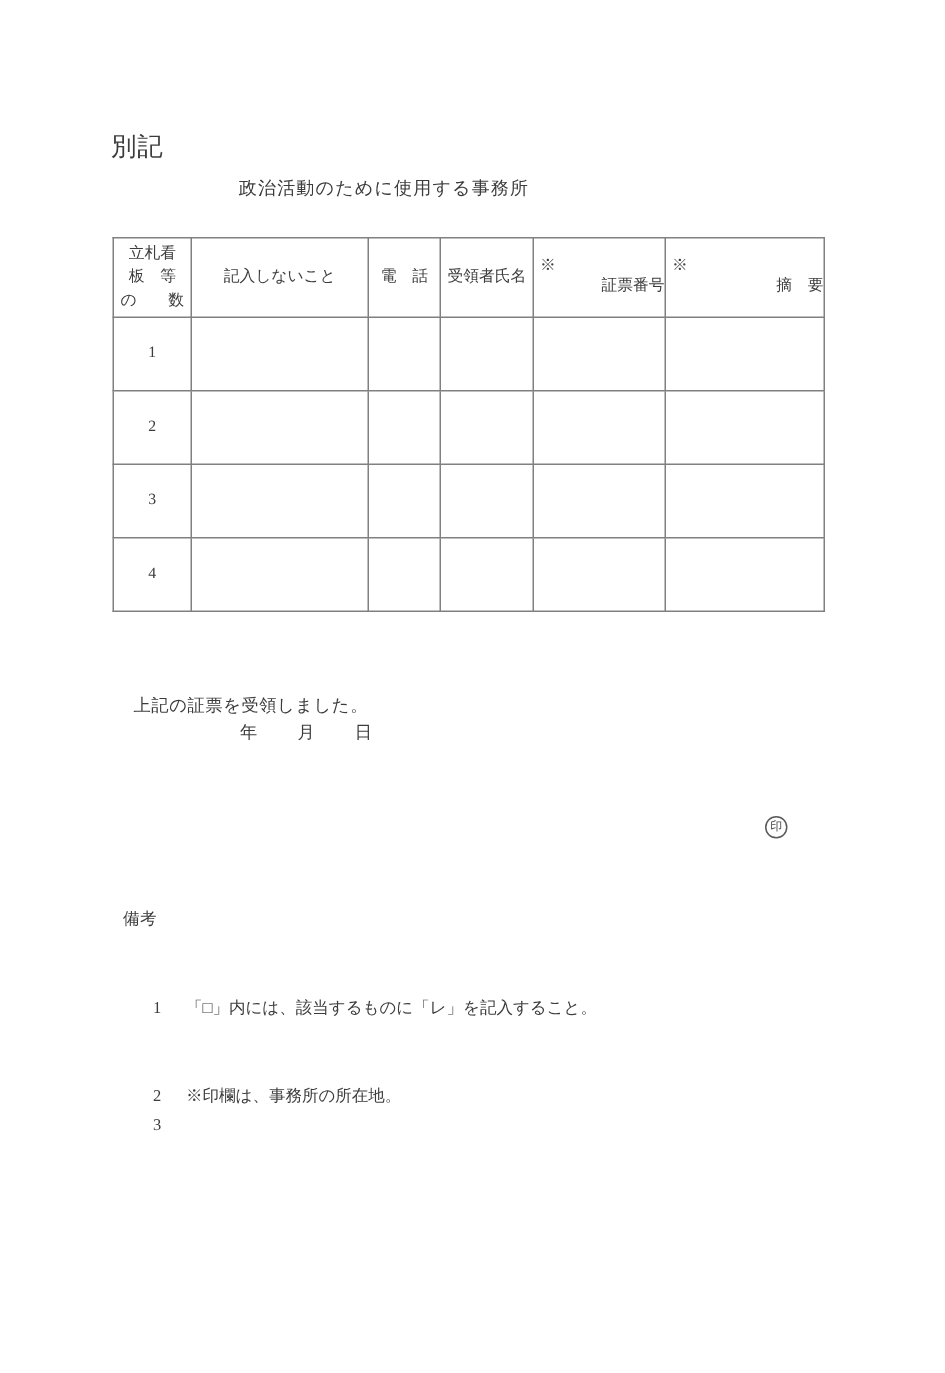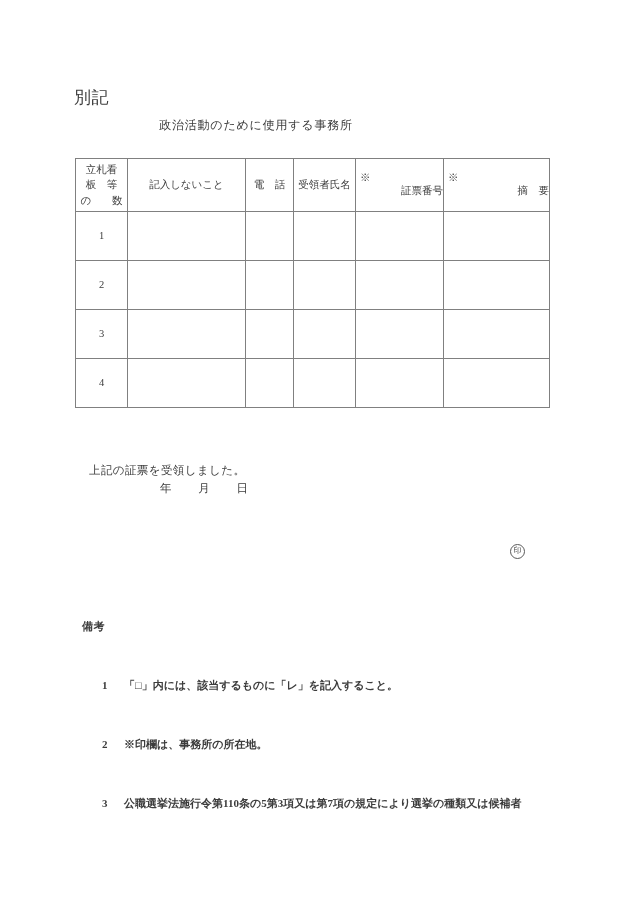--- a/index.html
+++ b/index.html
@@ -155,25 +155,24 @@
     line-height: 12px;
     text-align: center;
     color: #4a4a4a;
     font-family: "DejaVu Sans", sans-serif;
   }
 
   
   .notes {
     position: absolute;
     left: 82px;
-    top: 617px;
+    top: 604px;
     width: 470px;
     font-size: 11px;
     line-height: 1.72;
-    font-weight: bold;
   }
   .notes-heading {
     display: block;
     letter-spacing: 0.4px;
   }
   .note-item {
     display: block;
     padding-left: 20px;
     position: relative;
   }
@@ -284,17 +283,16 @@
       <span class="note-text">「□」内には、該当するものに「レ」を記入すること。</span>
     </span>
 
     <span class="note-item">
       <span class="note-num">2</span>
       <span class="note-text">※印欄は、事務所の所在地。</span>
     </span>
 
     <span class="note-item">
       <span class="note-num">3</span>
-      <span class="note-text">公職選挙法施行令第110条の5第3項又は第7項の規定により選挙の種類又は候補者</span>
     </span>
   </div>
 
 </div>
 
 </body></html>

